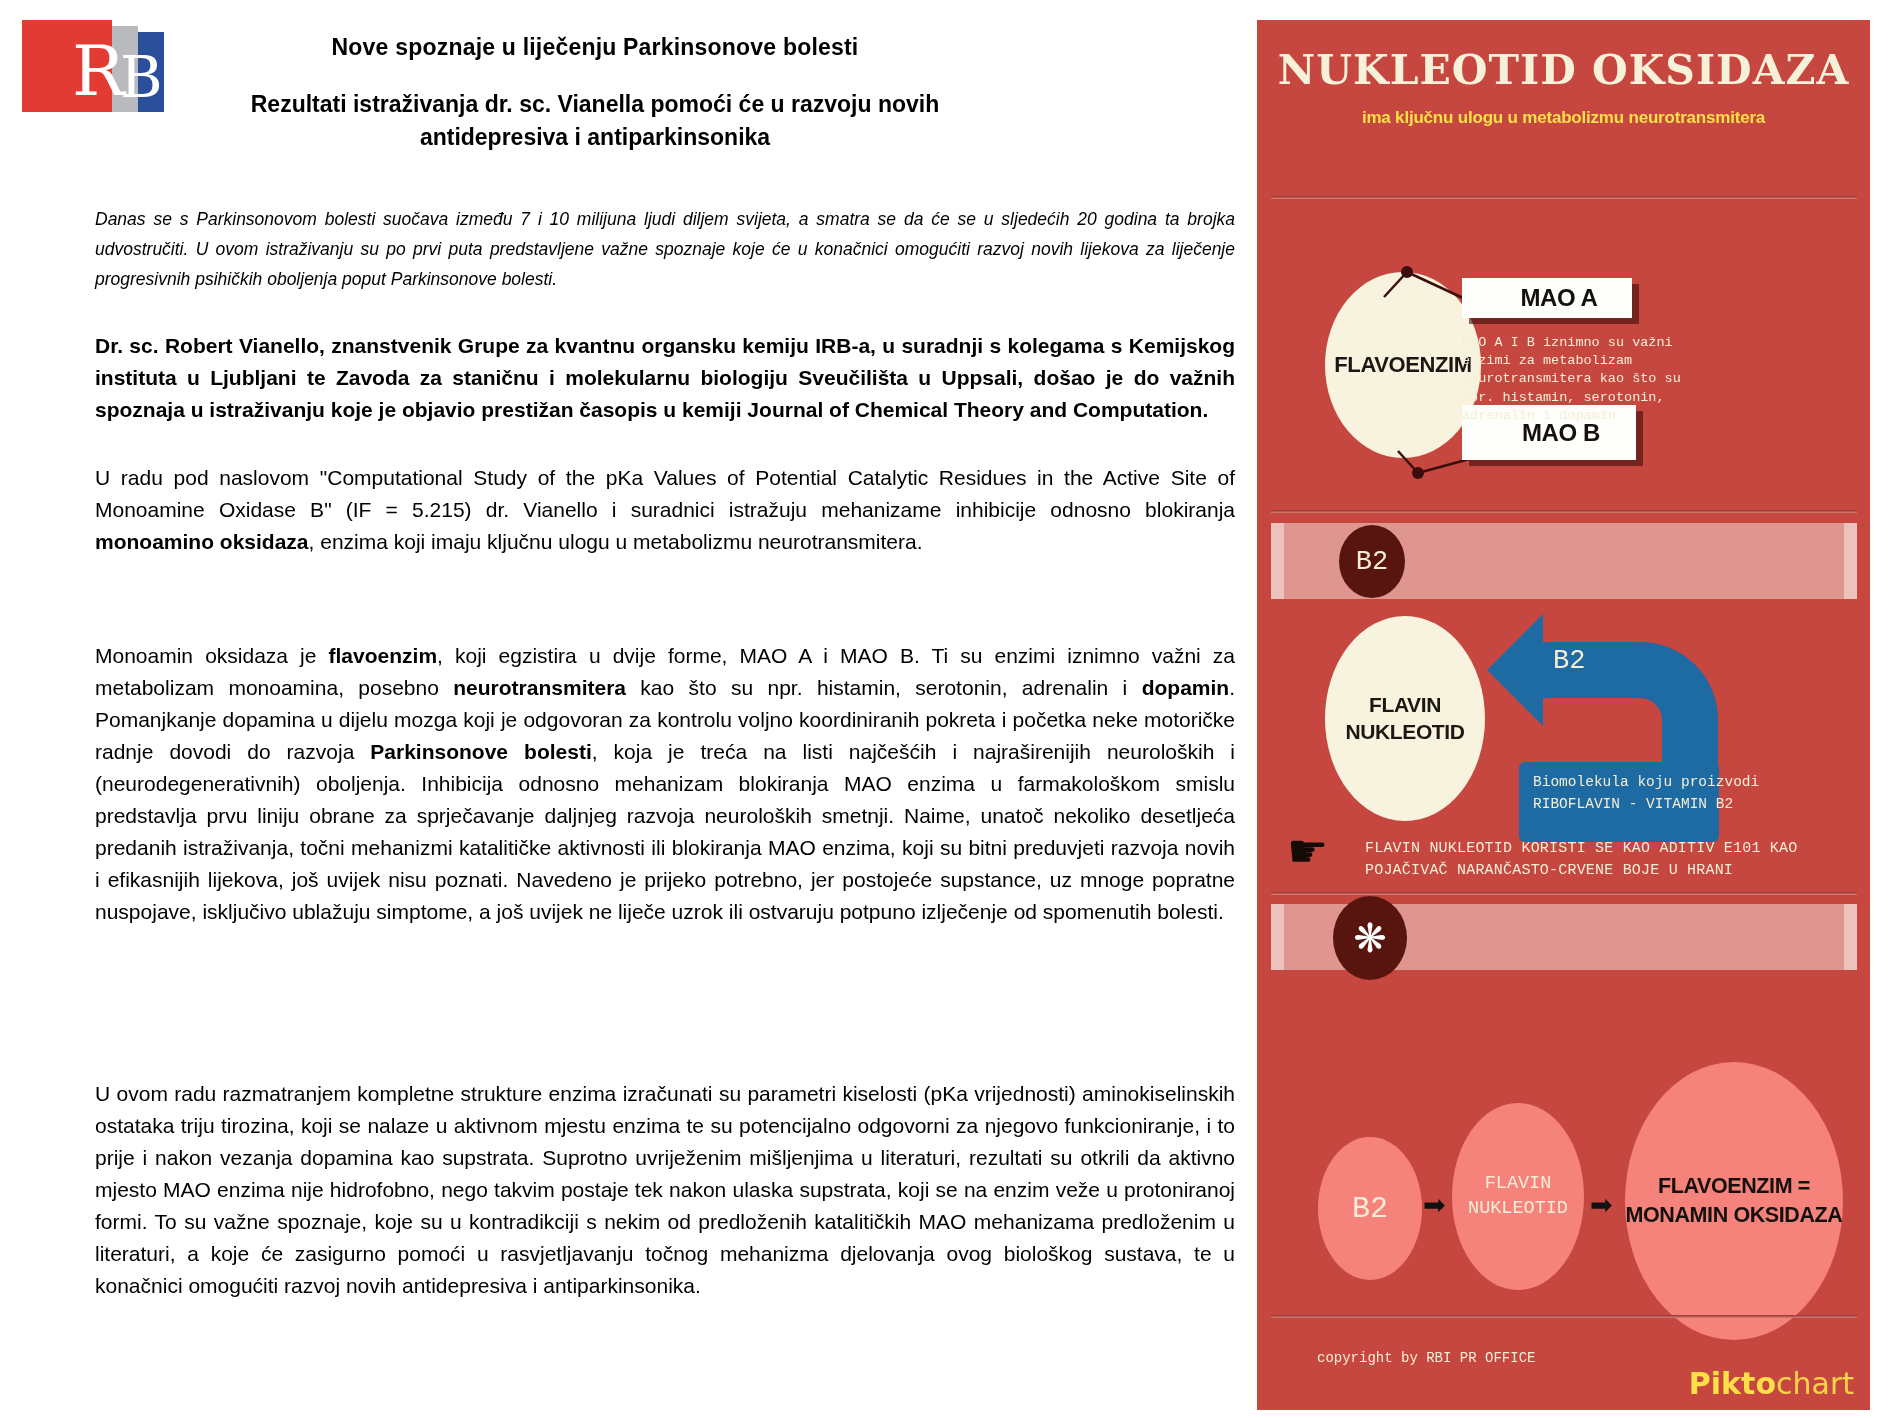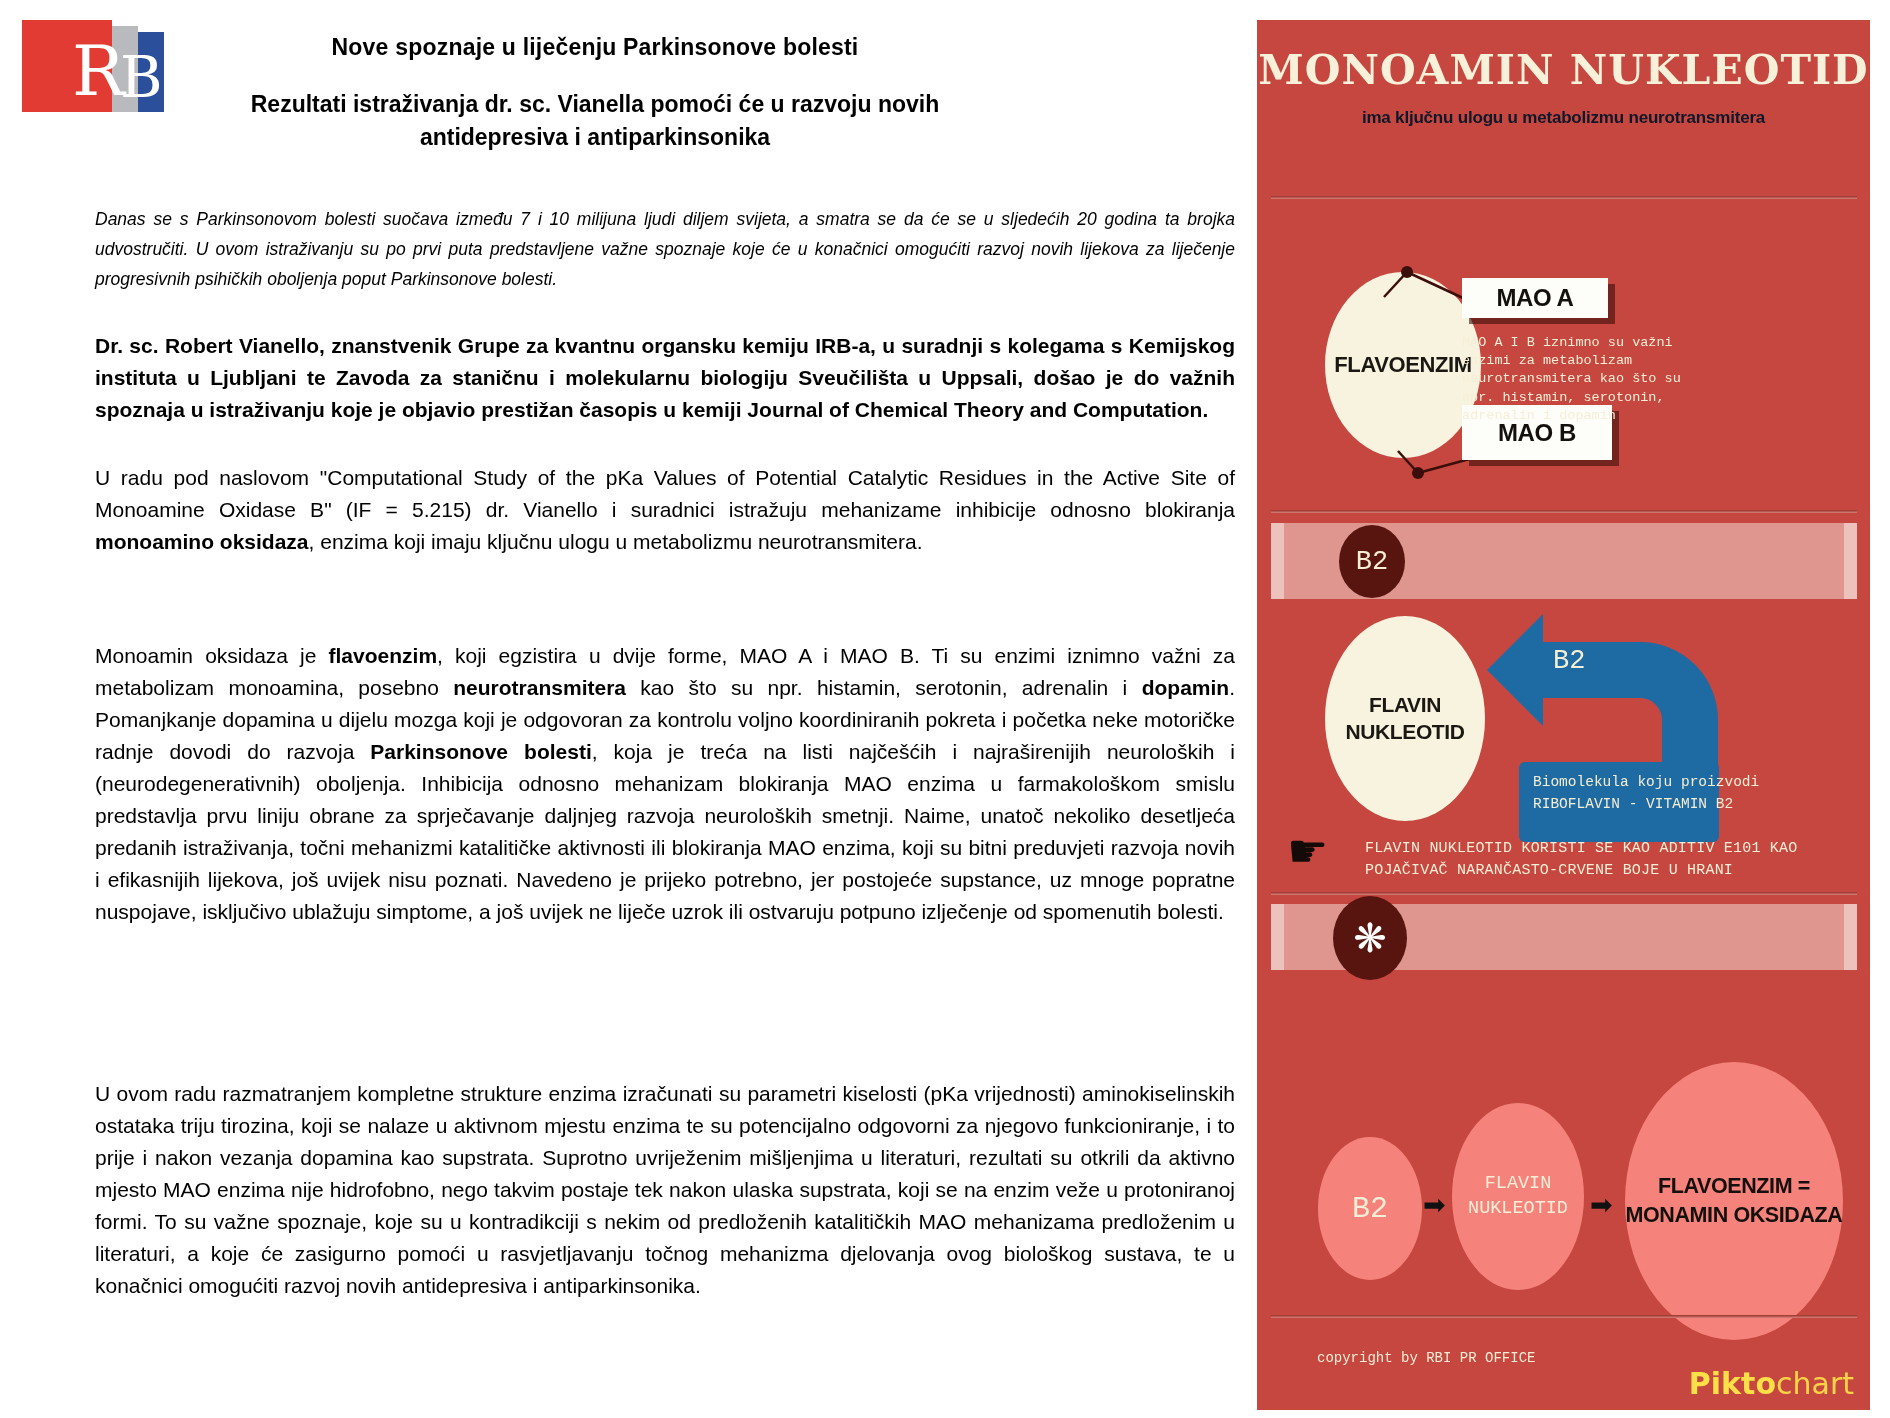--- a/index.html
+++ b/index.html
@@ -32,40 +32,40 @@
 
   
   .info{left:1257px;top:20px;width:613px;height:1390px;background:#c6473f;}
   .info .abs{position:absolute;}
   .cream{color:#f6eed6;}
   .serif{font-family:Liberation Mono, monospace;}
   .cond{font-family:"Liberation Sans",sans-serif;font-weight:700;letter-spacing:-.4px;}
 
   .info-title{top:26px;width:100%;text-align:center;font-family:"DejaVu Serif",serif;
     font-weight:700;font-size:41px;color:#f8f1da;letter-spacing:1px;}
-  .info-sub{top:88px;width:100%;text-align:center;font-size:17px;font-weight:700;color:#0f172a;letter-spacing:-.2px;}
+  .info-sub{top:88px;width:100%;text-align:center;font-size:17px;font-weight:700;color:#fde047;letter-spacing:-.2px;}
 
   .divider{left:14px;width:586px;height:3px;
     background:linear-gradient(#97312a,#d8837b);}
   .d1{top:176px;} .d2{top:490px;} .d3{top:872px;} .d4{top:1295px;}
 
   .banner{left:14px;width:586px;background:#de968f;
     background:linear-gradient(90deg,#eec2bc 0 13px,#de968f 13px calc(100% - 13px),#eec2bc calc(100% - 13px));}
   .banner1{top:188px;height:52px;display:flex;align-items:center;justify-content:center;
     font-size:23px;color:#171310;}
   .banner2{top:503px;height:76px;}
   .banner3{top:884px;height:66px;}
 
   .circle{border-radius:50%;display:flex;align-items:center;justify-content:center;text-align:center;}
   .cream-circle{background:#f8f3de;color:#1b1713;}
   .ell1{left:68px;top:252px;width:156px;height:186px;font-size:22px;}
   .ell2{left:68px;top:596px;width:160px;height:205px;font-size:21px;line-height:1.25;padding:0 8px;box-sizing:border-box;}
 
   .white-box{background:#fdfdfa;box-shadow:7px 6px 0 rgba(62,13,10,.6);
-    display:flex;align-items:center;justify-content:center;font-size:24px;color:#14100d;}
+    display:flex;align-items:center;justify-content:center;font-size:24px;color:#14100d;padding-left:24px;}
   .maoA{left:205px;top:258px;width:146px;height:40px;}
   .maoB{left:205px;top:385px;width:150px;height:55px;}
 
   .mao-desc{left:205px;top:314px;width:250px;font-size:13.5px;line-height:1.35;}
 
   .b2badge{left:82px;top:505px;width:66px;height:73px;background:#581510;font-size:27px;}
   .def-text{left:168px;top:514px;width:400px;font-size:19.5px;line-height:1.32;color:#171310;}
 
   .b2-arrow-label{left:296px;top:626px;font-size:27px;}
   .arrow-caption{left:276px;top:752px;font-size:14.5px;line-height:1.5;}
@@ -109,21 +109,21 @@
 
 <div class="abs doc-col intro">Danas se s Parkinsonovom bolesti suočava između 7 i 10 milijuna ljudi diljem svijeta, a smatra se da će se u sljedećih 20 godina ta brojka udvostručiti. U ovom istraživanju su po prvi puta predstavljene važne spoznaje koje će u konačnici omogućiti razvoj novih lijekova za liječenje progresivnih psihičkih oboljenja poput Parkinsonove bolesti.</div>
 
 <div class="abs doc-col para p1"><span style="font-weight: 700;">Dr. sc. Robert Vianello, znanstvenik Grupe za kvantnu organsku kemiju IRB-a, u suradnji s kolegama s Kemijskog instituta u Ljubljani te Zavoda za staničnu i molekularnu biologiju Sveučilišta u Uppsali, došao je do važnih spoznaja u istraživanju koje je objavio prestižan časopis u kemiji Journal of Chemical Theory and Computation.</span></div>
 <div class="abs doc-col para p2"><span>U radu pod naslovom "Computational Study of the pKa Values of Potential Catalytic Residues in the Active Site of Monoamine Oxidase B" (IF = 5.215) dr. Vianello i suradnici istražuju mehanizame inhibicije odnosno blokiranja </span><span style="font-weight: 700;">monoamino oksidaza</span><span>, enzima koji imaju ključnu ulogu u metabolizmu neurotransmitera.</span></div>
 <div class="abs doc-col para p3"><span>Monoamin oksidaza je </span><span style="font-weight: 700;">flavoenzim</span><span>, koji egzistira u dvije forme, MAO A i MAO B. Ti su enzimi iznimno važni za metabolizam monoamina, posebno </span><span style="font-weight: 700;">neurotransmitera</span><span> kao što su npr. histamin, serotonin, adrenalin i </span><span style="font-weight: 700;">dopamin</span><span>. Pomanjkanje dopamina u dijelu mozga koji je odgovoran za kontrolu voljno koordiniranih pokreta i početka neke motoričke radnje dovodi do razvoja </span><span style="font-weight: 700;">Parkinsonove bolesti</span><span>, koja je treća na listi najčešćih i najraširenijih neuroloških i (neurodegenerativnih) oboljenja. Inhibicija odnosno mehanizam blokiranja MAO enzima u farmakološkom smislu predstavlja prvu liniju obrane za sprječavanje daljnjeg razvoja neuroloških smetnji. Naime, unatoč nekoliko desetljeća predanih istraživanja, točni mehanizmi katalitičke aktivnosti ili blokiranja MAO enzima, koji su bitni preduvjeti razvoja novih i efikasnijih lijekova, još uvijek nisu poznati. Navedeno je prijeko potrebno, jer postojeće supstance, uz mnoge popratne nuspojave, isključivo ublažuju simptome, a još uvijek ne liječe uzrok ili ostvaruju potpuno izlječenje od spomenutih bolesti.</span></div>
 <div class="abs doc-col para p4"><span>U ovom radu razmatranjem kompletne strukture enzima izračunati su parametri kiselosti (pKa vrijednosti) aminokiselinskih ostataka triju tirozina, koji se nalaze u aktivnom mjestu enzima te su potencijalno odgovorni za njegovo funkcioniranje, i to prije i nakon vezanja dopamina kao supstrata. Suprotno uvriježenim mišljenjima u literaturi, rezultati su otkrili da aktivno mjesto MAO enzima nije hidrofobno, nego takvim postaje tek nakon ulaska supstrata, koji se na enzim veže u protoniranoj formi. To su važne spoznaje, koje su u kontradikciji s nekim od predloženih katalitičkih MAO mehanizama predloženim u literaturi, a koje će zasigurno pomoći u rasvjetljavanju točnog mehanizma djelovanja ovog biološkog sustava, te u konačnici omogućiti razvoj novih antidepresiva i antiparkinsonika.</span></div>
 
 <div class="abs info">
 
-  <div class="abs info-title">MONOAMIN NUKLEOTID</div>
+  <div class="abs info-title">NUKLEOTID OKSIDAZA</div>
   <div class="abs info-sub">ima ključnu ulogu u metabolizmu neurotransmitera</div>
 
   <div class="abs divider d1"></div>
 
 
   <div class="abs circle cream-circle ell1 cond">FLAVOENZIM</div>
 
   <svg class="abs overlay" width="613" height="1390" viewBox="0 0 613 1390">
     <line x1="150" y1="252" x2="127" y2="277" stroke="#3c0e0b" stroke-width="2.5"></line>
     <line x1="150" y1="252" x2="206" y2="278" stroke="#3c0e0b" stroke-width="2.5"></line>

